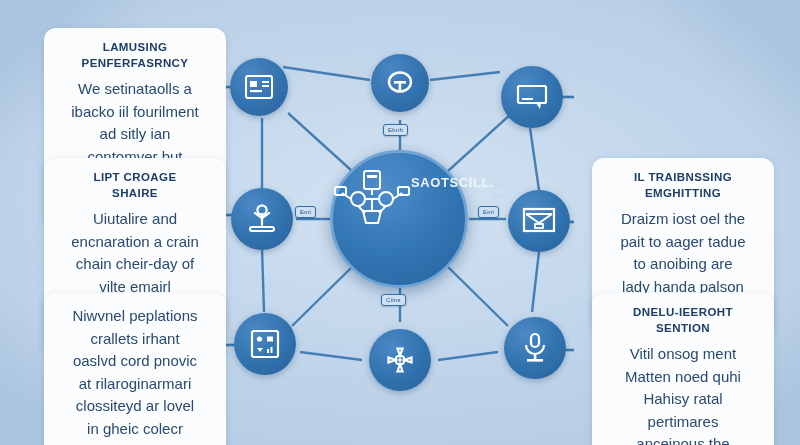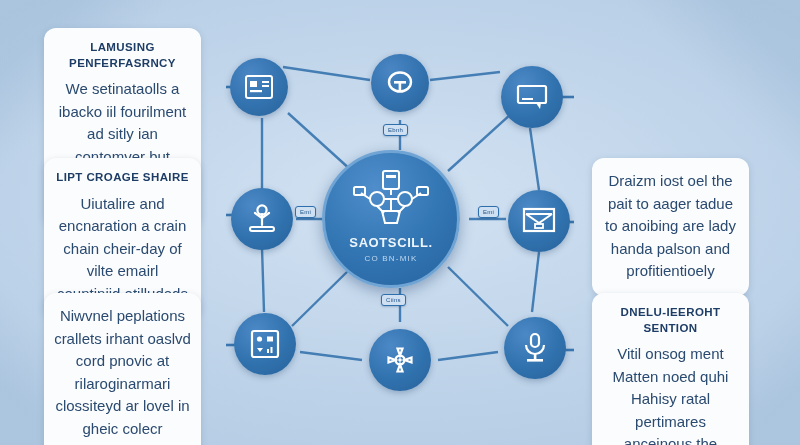--- a/index.html
+++ b/index.html
@@ -29,23 +29,23 @@
   
   #links{position:absolute;left:0;top:0;width:800px;height:445px;}
 
   
   .card{
     position:absolute;
     background:#fbfcfd;
     border-radius:12px;
     box-shadow:0 2px 7px rgba(40,70,110,.18);
     box-sizing:border-box;
-    padding:12px 10px 13px;
+    padding:12px 26px 13px;
     text-align:center;
-    width:157px;
+    width:182px;
   }
   .card .ttl{
     font-size:11.5px;
     font-weight:bold;
     letter-spacing:.4px;
     color:#1d3d66;
     line-height:1.35;
     text-transform:uppercase;
     margin:0 0 7px;
     filter:blur(.25px);
@@ -70,26 +70,26 @@
     display:flex;align-items:center;justify-content:center;
     box-shadow:0 2px 6px rgba(30,60,100,.30);
   }
   .node svg{display:block;}
   .n-sm{width:58px;height:58px;
     background:radial-gradient(circle at 35% 28%, #4a86c4 0%, #3272ae 55%, #2a639b 100%);}
   .n-md{width:62px;height:62px;
     background:radial-gradient(circle at 35% 28%, #4b88c6 0%, #3072ae 55%, #28619a 100%);}
 
   .hub{
-    position:absolute;left:322px;top:150px;width:138px;height:138px;
+    position:absolute;left:330px;top:150px;width:138px;height:138px;
     border-radius:50%;
     background:radial-gradient(circle at 38% 26%, #4f8dcb 0%, #3377b4 50%, #25629f 100%);
     border:3px solid #6fa4d4;
     box-shadow:0 4px 14px rgba(25,60,105,.38);
-    display:flex;flex-direction:column;align-items:center;justify-content:flex-start;
+    display:flex;flex-direction:row;align-items:flex-start;justify-content:flex-start;
     padding-top:16px;box-sizing:border-box;
   }
   .hub .hub-ttl{
     margin-top:6px;
     font-size:13px;font-weight:bold;letter-spacing:.6px;color:#eef5fc;
     filter:blur(.35px);
   }
   .hub .hub-sub{
     margin-top:4px;
     font-size:8px;letter-spacing:1.2px;color:#bfd8ef;
@@ -152,20 +152,21 @@
     <p class="bdy">We setinataolls a ibacko iil fourilment ad sitly ian contomver but colecr indruesion entri acters</p>
   </div>
 
 
   <div class="card c-ml">
     <p class="ttl">LIPT CROAGE SHAIRE</p>
     <p class="bdy">Uiutalire and encnaration a crain chain cheir-day of vilte emairl countiniid etilludeds</p>
   </div>
 
   <div class="card c-mr">
+    <p class="ttl">IL TRAIBNSSING EMGHITTING</p>
     <p class="bdy">Draizm iost oel the pait to aager tadue to anoibing are lady handa palson and profitientioely</p>
   </div>
 
   <div class="card c-bl">
     <p class="bdy">Niwvnel peplations crallets irhant oaslvd cord pnovic at rilaroginarmari clossiteyd ar lovel in gheic colecr sonyitted</p>
   </div>
 
   <div class="card c-br">
     <p class="ttl">DNELU-IEEROHT SENTION</p>
     <p class="bdy">Vitil onsog ment Matten noed quhi Hahisy ratal pertimares anceinous the chalihca pesooltund to tecpornar</p>

